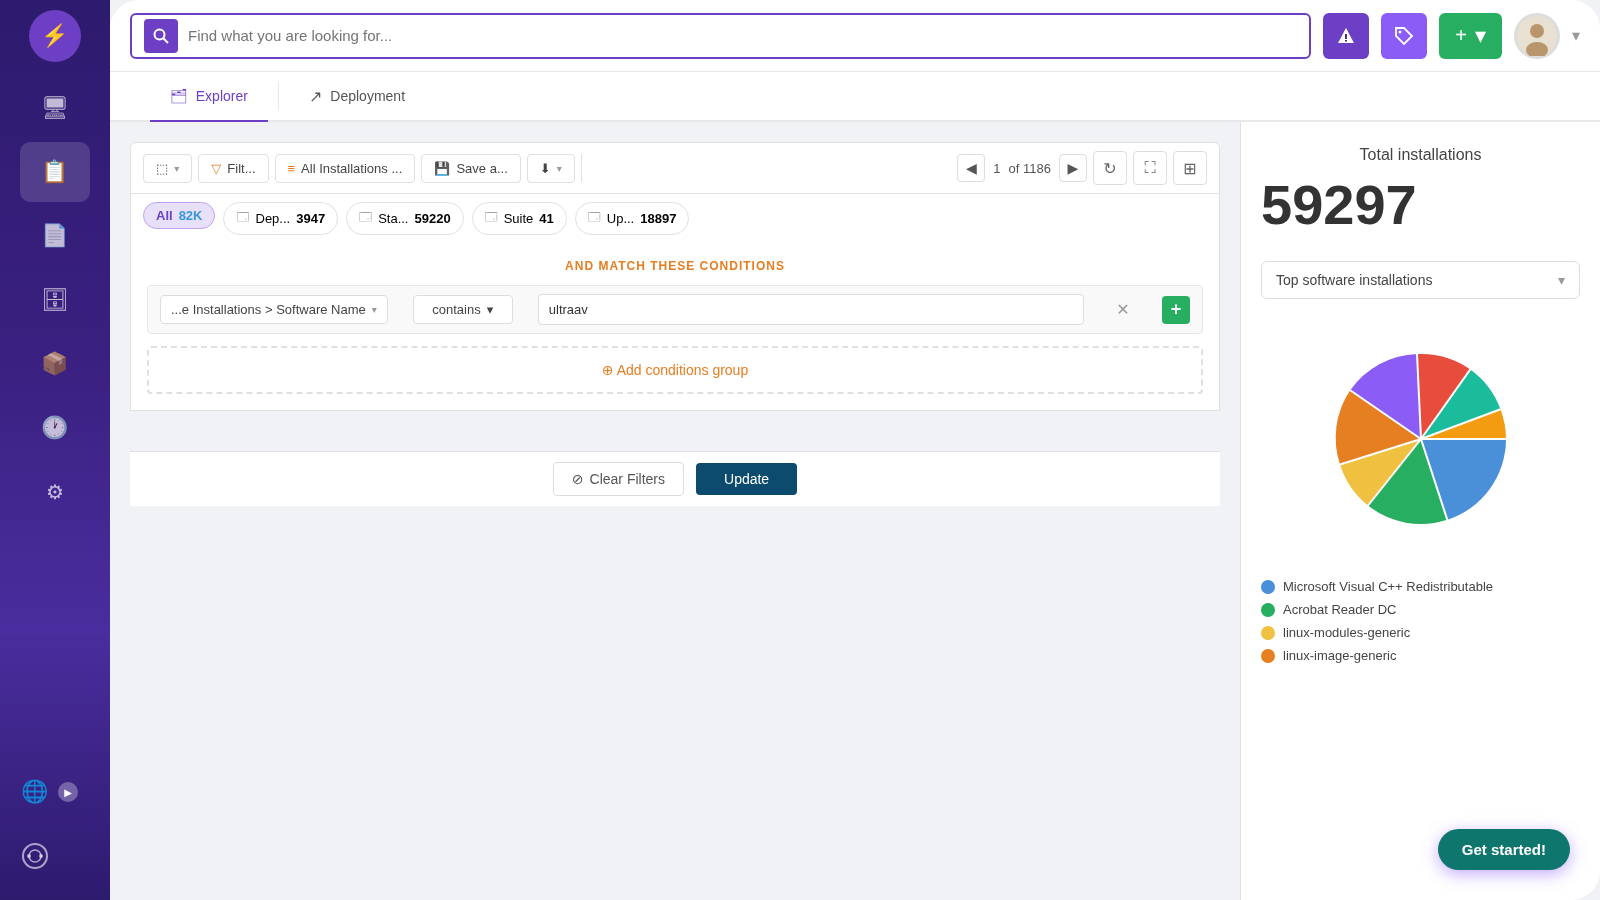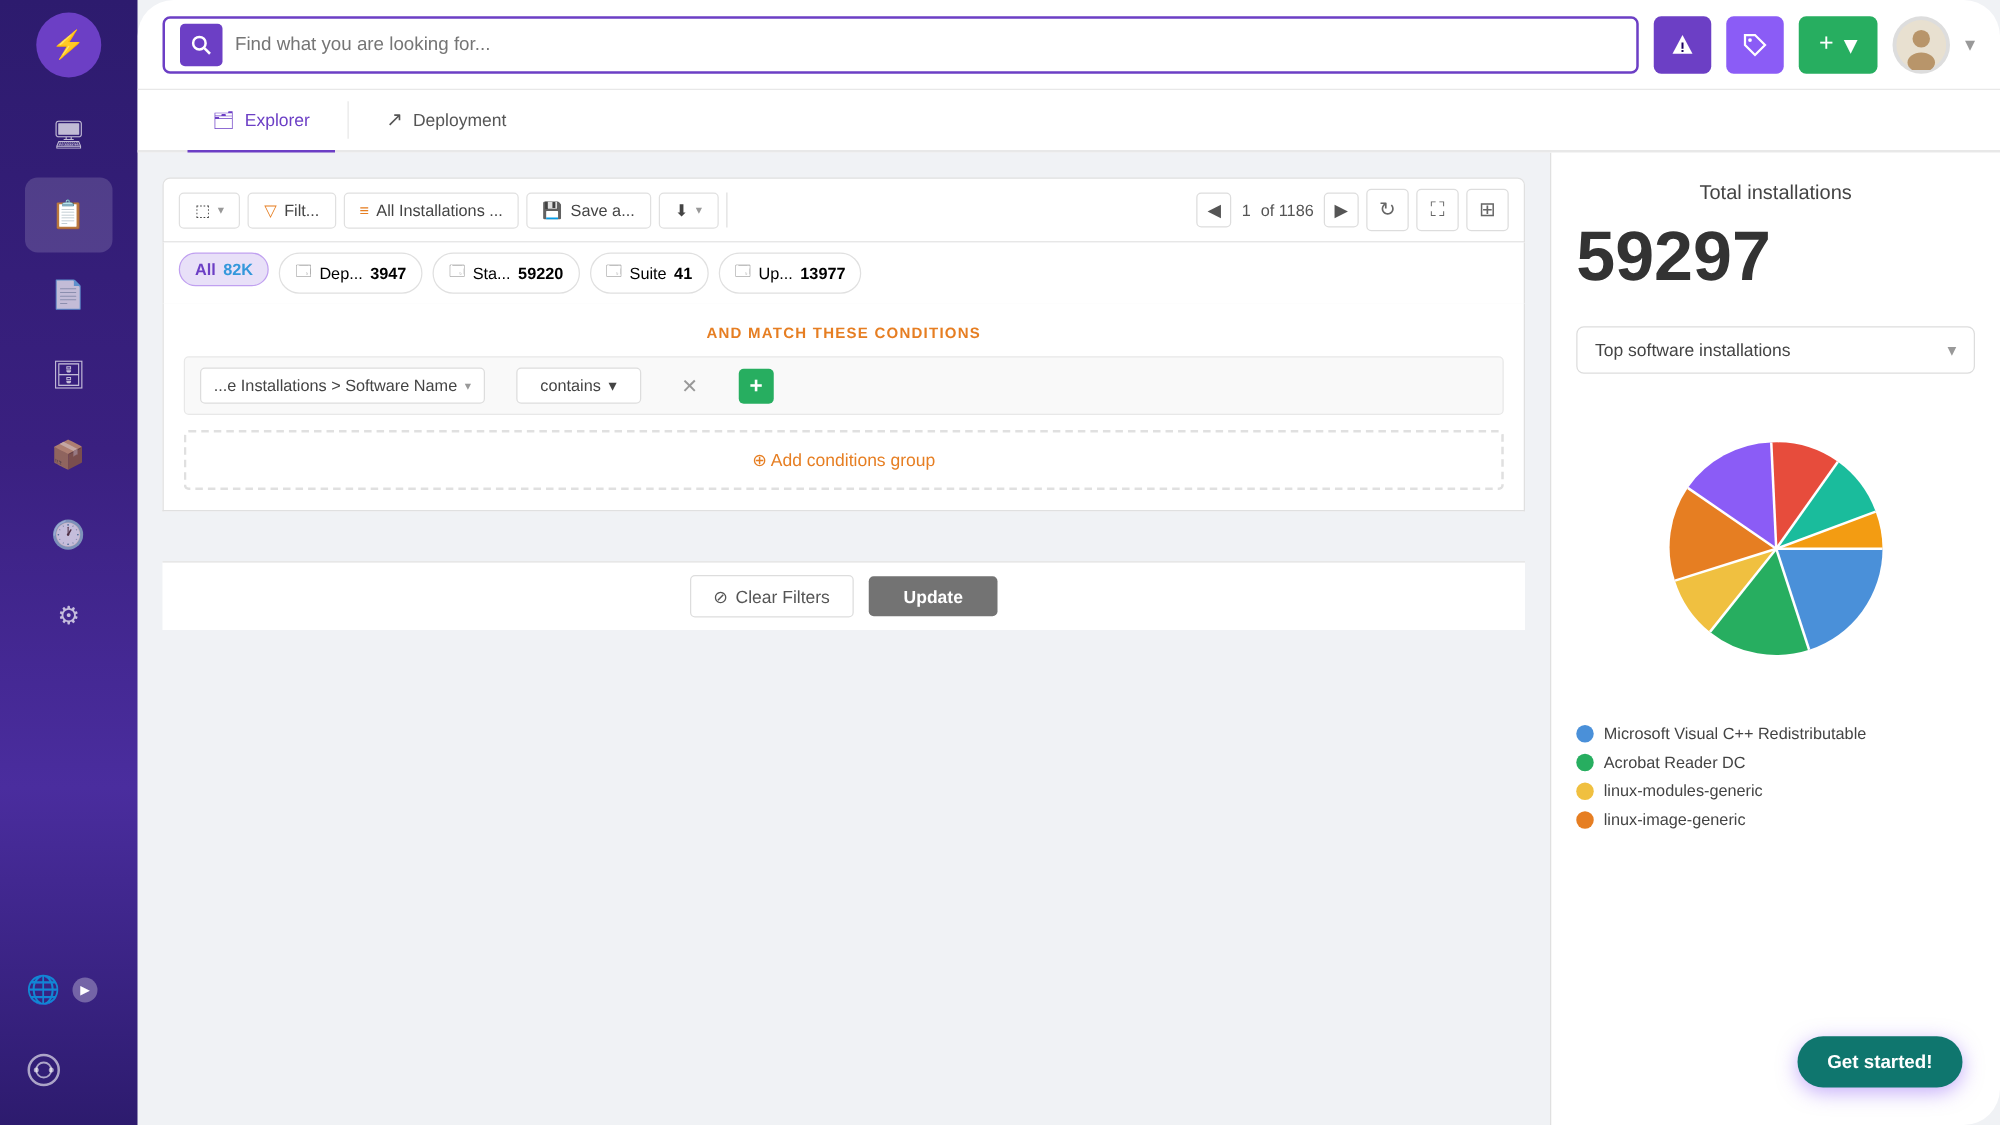--- a/index.html
+++ b/index.html
@@ -309,25 +309,25 @@
     .btn-clear {
       display: flex; align-items: center; gap: 6px;
       padding: 8px 18px;
       border: 1px solid #ddd;
       border-radius: 4px;
       background: white;
       color: #555; font-size: 14px; cursor: pointer;
     }
     .btn-update {
       padding: 8px 28px;
-      background: #737373;
+      background: #0c4a6e;
       color: white;
       border: none;
       border-radius: 4px;
-      font-size: 14px; font-weight: 700;
+      font-size: 14px; font-weight: 400;
       cursor: pointer;
     }
 
     
     .right-panel {
       width: 360px;
       background: white;
       border-left: 1px solid #e0e0e0;
       display: flex;
       flex-direction: column;
@@ -546,35 +546,36 @@
           <span class="tag-count">59220</span>
         </div>
         <div class="tag">
           <span class="tag-icon">🗔</span>
           <span>Suite</span>
           <span class="tag-count">41</span>
         </div>
         <div class="tag">
           <span class="tag-icon">🗔</span>
           <span>Up...</span>
-          <span class="tag-count">13977</span>
+          <span class="tag-count">18897</span>
         </div>
       </div>
 
       <div class="conditions-area">
         <div class="conditions-header">AND MATCH THESE CONDITIONS</div>
         <div class="condition-row">
           <div class="cond-select">
             <span>...e Installations &gt; Software Name</span>
             <span class="caret">▾</span>
           </div>
           <div class="cond-operator">
             <span>contains</span>
             <span class="caret">▾</span>
           </div>
+          <input class="cond-value" type="text" value="ultraav" style="">
           <div class="cond-remove">✕</div>
           <div class="cond-add">+</div>
         </div>
         <div class="add-group-btn">
           <span>⊕ </span>
           <span>Add conditions group</span>
         </div>
       </div>
 
       <div style="margin-top: auto; padding-top: 40px;">

